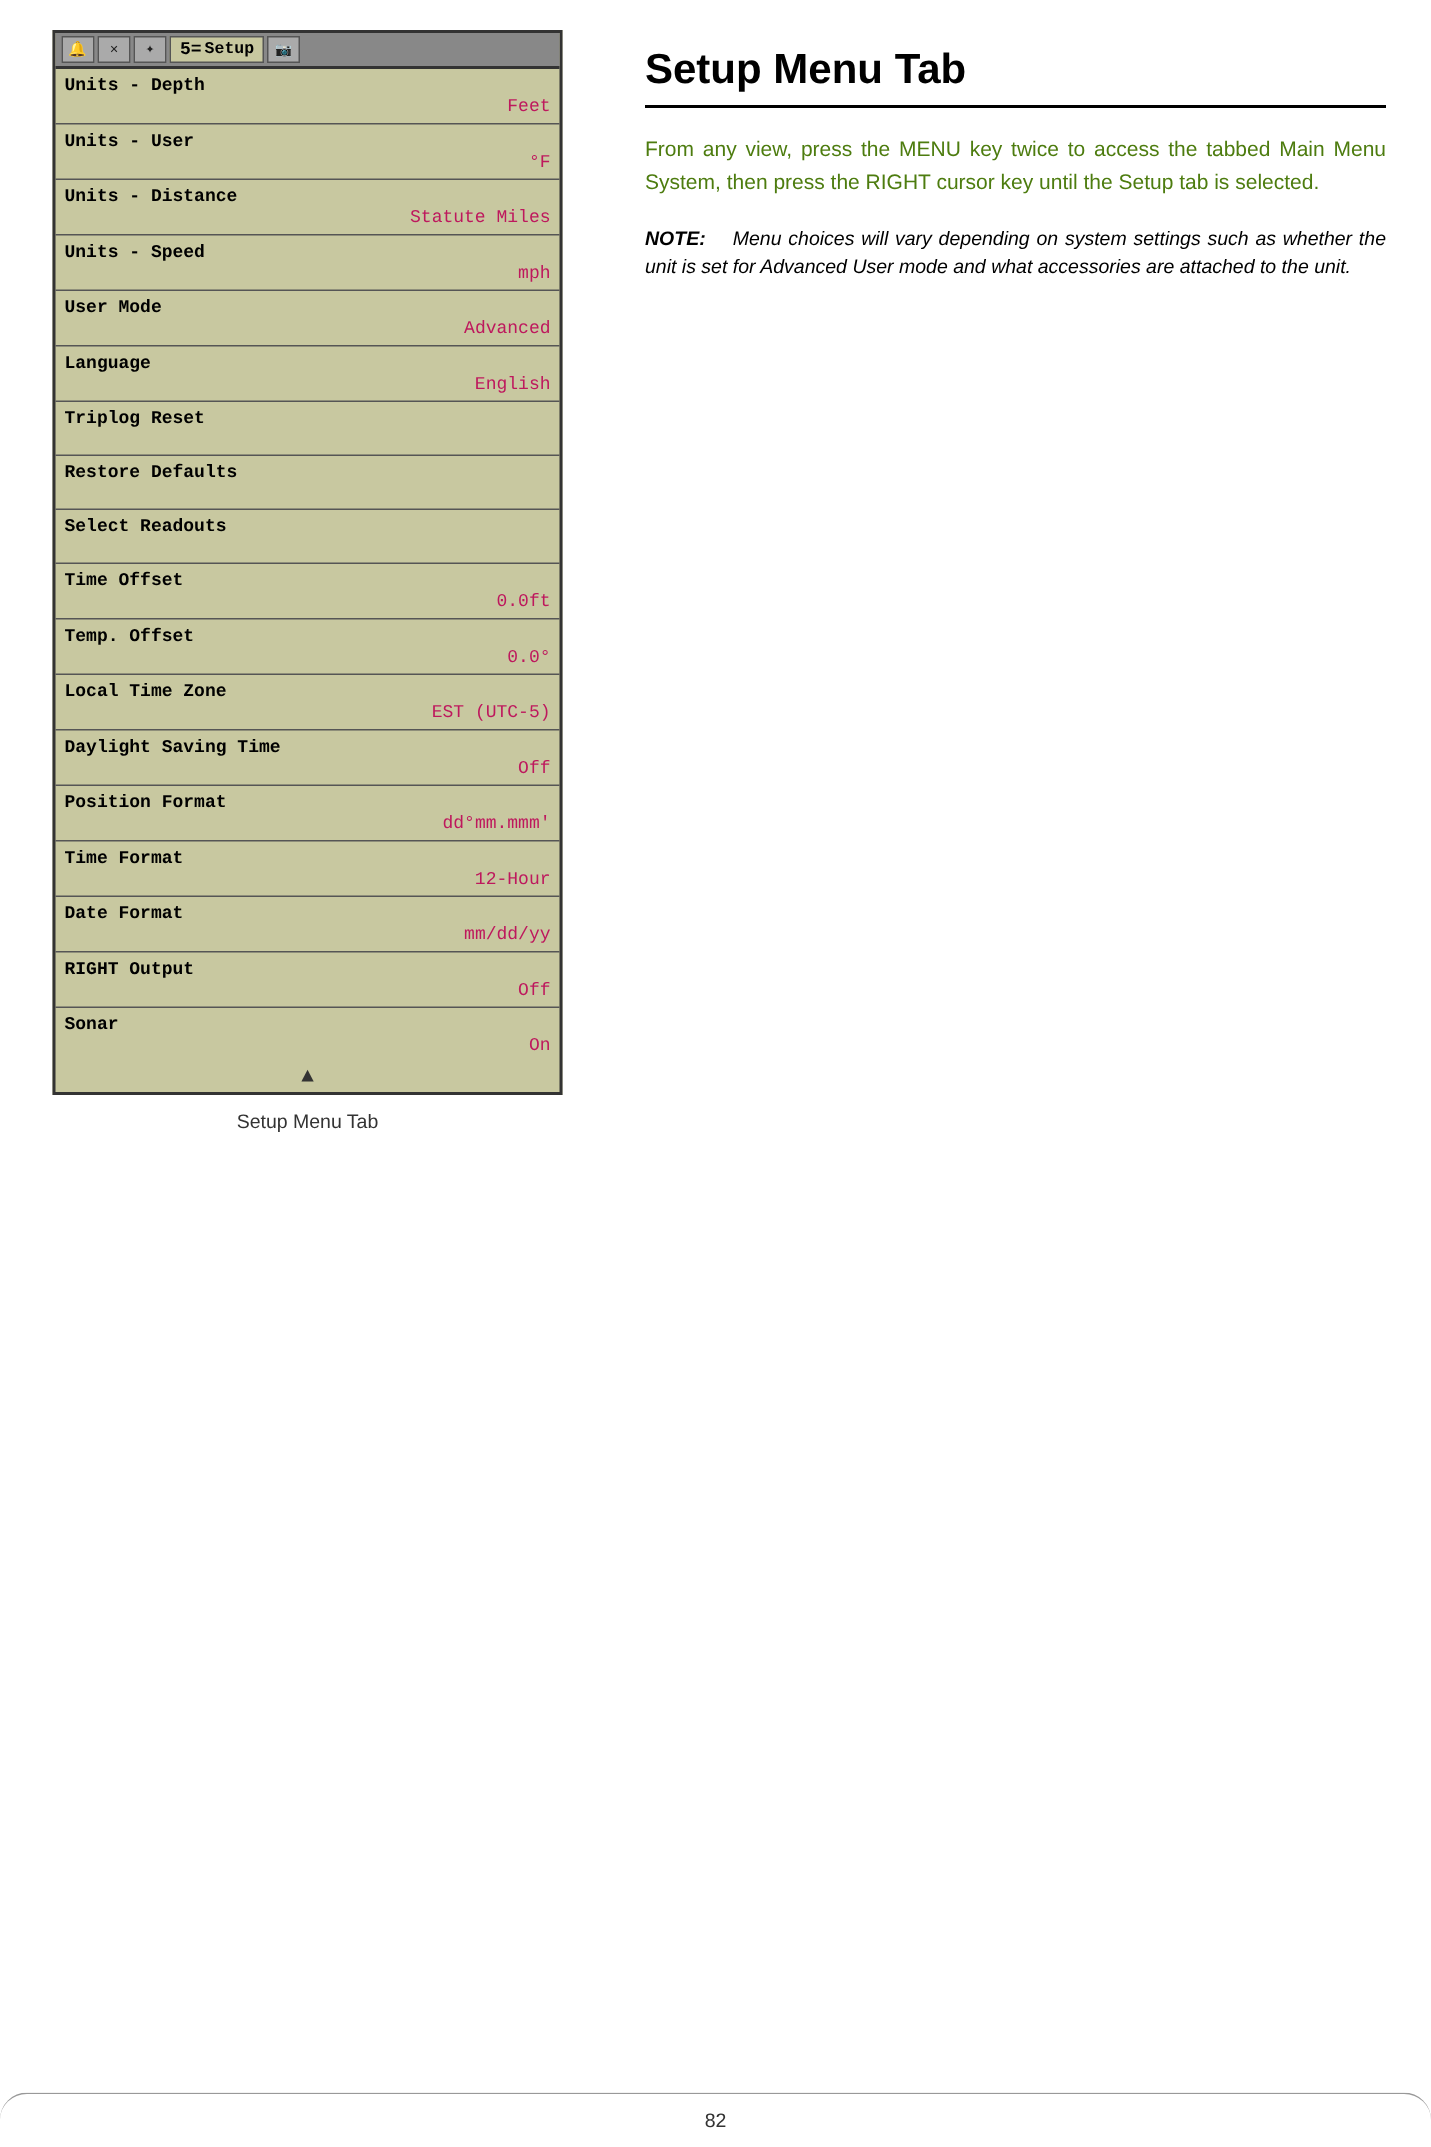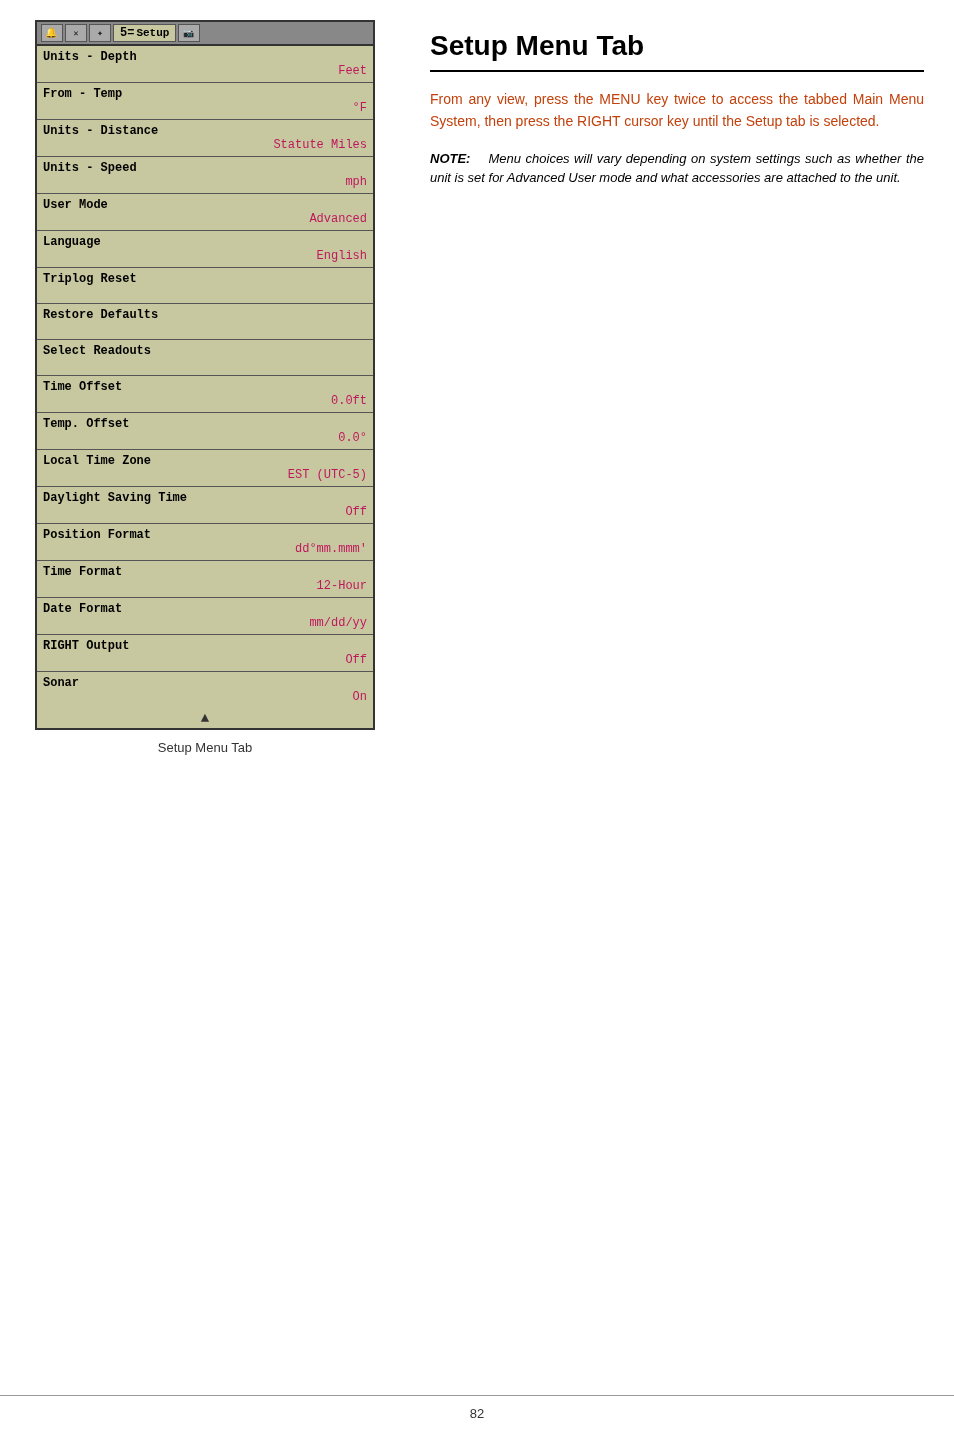--- a/index.html
+++ b/index.html
@@ -119,21 +119,21 @@
       font-weight: 900;
       color: #000;
       border-bottom: 2px solid #000;
       padding-bottom: 8px;
       margin-bottom: 16px;
       font-family: Arial, sans-serif;
     }
 
     .main-desc {
       font-size: 14px;
-      color: #c2410c;
+      color: #4d7c0f;
       line-height: 1.6;
       text-align: justify;
       margin-bottom: 16px;
     }
 
     .note-text {
       font-size: 13px;
       color: #000000;
       line-height: 1.5;
       text-align: justify;
@@ -145,20 +145,21 @@
       font-style: italic;
     }
 
     
     .page-footer {
       border-top: 1px solid #999;
       padding: 10px 20px;
       text-align: center;
       font-size: 13px;
       color: #333;
+      border-radius: 18px;
     }
   </style>
 </head>
 <body>
 
 <div class="page-content">
   <div class="left-panel">
     <div class="device-screen">
 
       <div class="tab-bar">
@@ -173,21 +174,21 @@
       </div>
 
       <div class="menu-list">
 
         <div class="menu-item">
           <span class="menu-item-label">Units - Depth</span>
           <span class="menu-item-value">Feet</span>
         </div>
 
         <div class="menu-item">
-          <span class="menu-item-label">From - Temp</span>
+          <span class="menu-item-label">Units - User</span>
           <span class="menu-item-value">°F</span>
         </div>
 
         <div class="menu-item">
           <span class="menu-item-label">Units - Distance</span>
           <span class="menu-item-value">Statute Miles</span>
         </div>
 
         <div class="menu-item">
           <span class="menu-item-label">Units - Speed</span>

